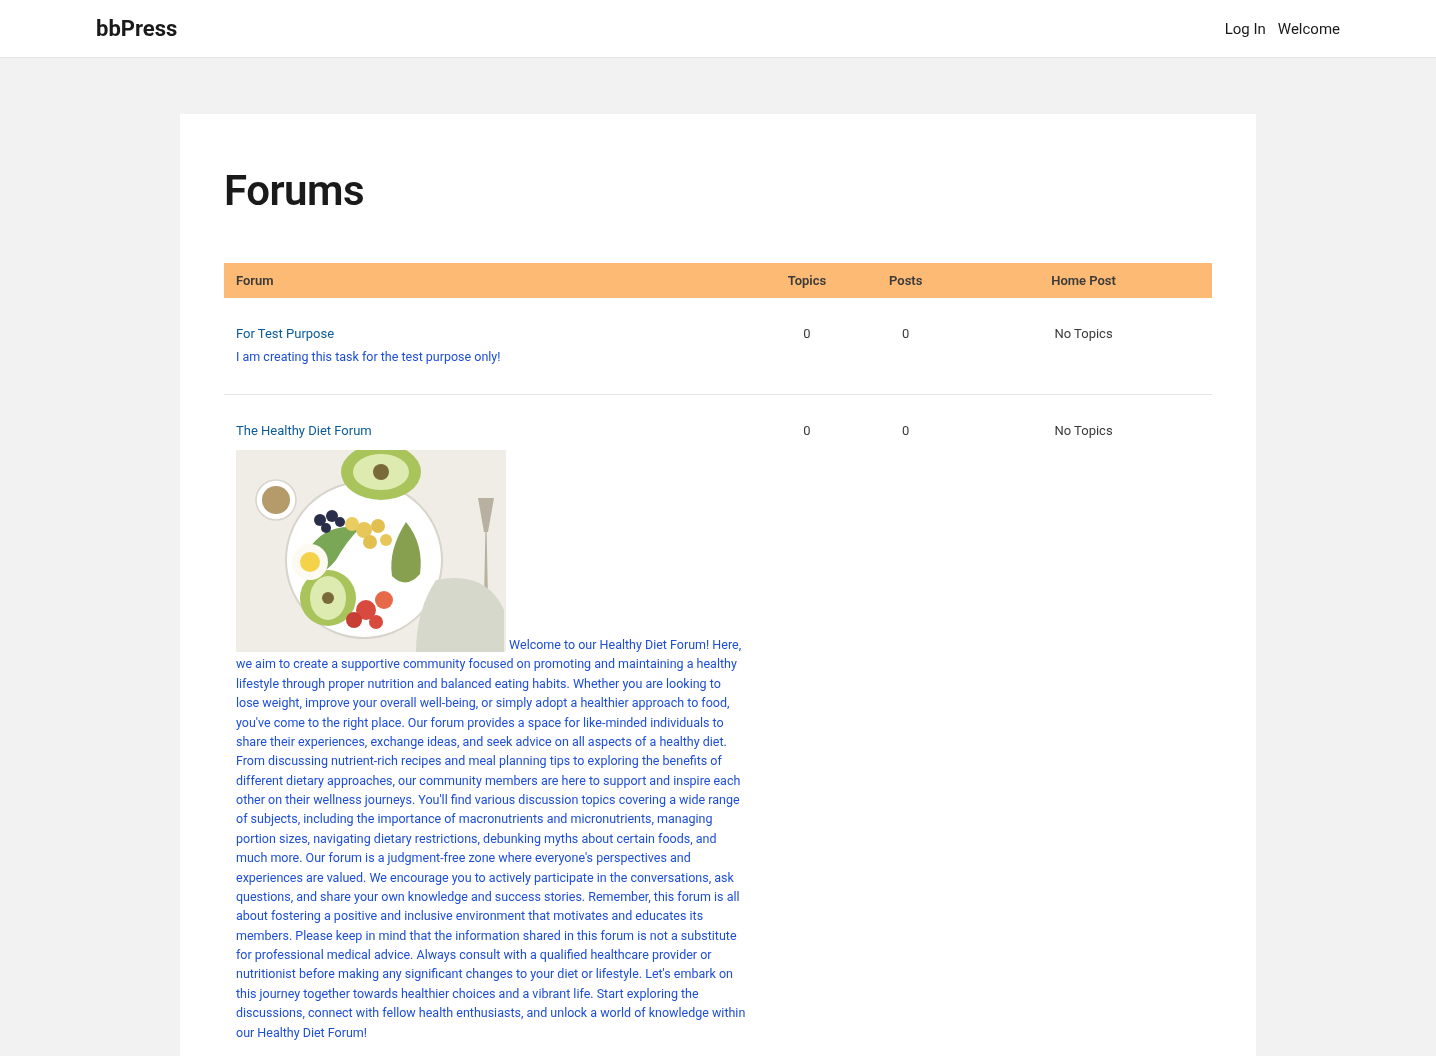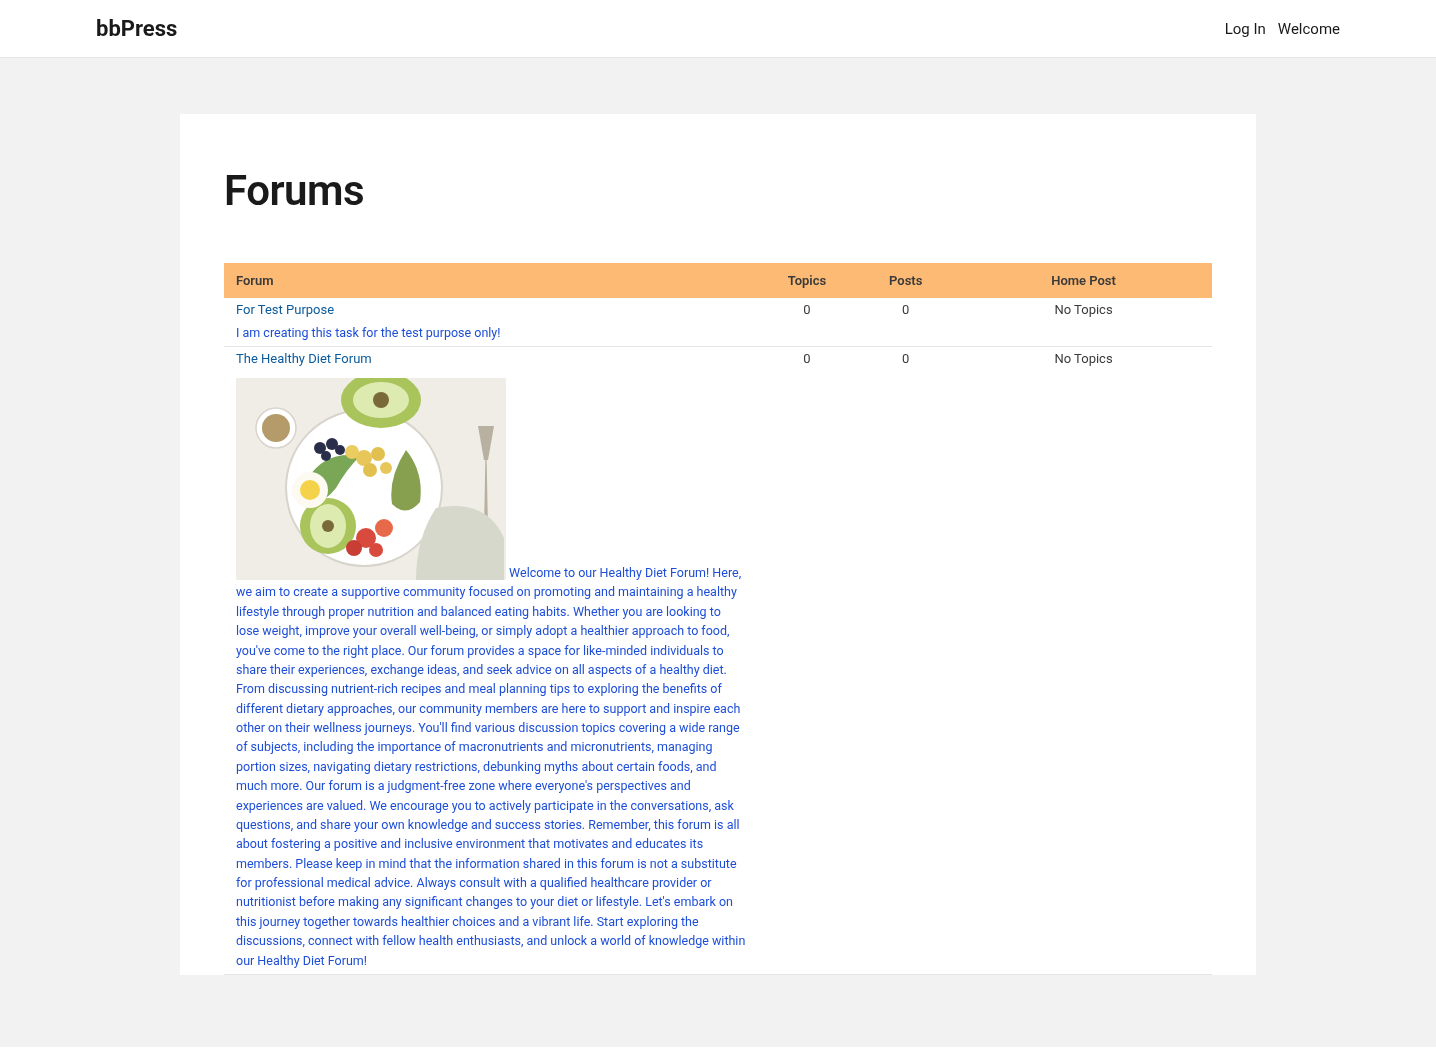--- a/index.html
+++ b/index.html
@@ -22,21 +22,21 @@
     .breadcrumb a { color: #0a5a9c; text-decoration: none; }
     .search-block { display: flex; }
     .search-input { border: 1px solid #d0d0d0; padding: 10px 14px; width: 186px; font-size: 14px; outline: none; }
     .search-btn { background: #0a66c2; color: #fff; border: none; padding: 12px 26px; font-size: 15px; font-weight: 600; cursor: pointer; }
     
     .forum-table { width: 100%; border-collapse: collapse; }
     .forum-table thead tr { background: #fdba74; padding-left: 32px; }
     .forum-table th { text-align: left; padding: 10px 12px; font-weight: 600; font-size: 13px; color: #3a3a3a; }
     .forum-table th.center { text-align: center; }
     .forum-table tbody tr { border-bottom: 1px solid #e5e5e5; }
-    .forum-table td { padding: 4px 12px; vertical-align: top; font-size: 13px; color: #3a3a3a; margin-top: 10px; }
+    .forum-table td { padding: 28px 12px; vertical-align: top; font-size: 13px; color: #3a3a3a; margin-top: 10px; }
     .forum-table td.center { text-align: center; }
     .forum-title a { color: #0a5a9c; text-decoration: none; font-size: 13px; }
     .forum-desc { margin-top: 6px; font-size: 12.5px; color: #1d4ed8; line-height: 1.55; }
     
     .forum-image { width: 270px; height: 202px; display: inline-block; vertical-align: bottom; margin-top: 6px; margin-bottom: 2px; background: #efefef; border-radius: 2px; position: relative; overflow: hidden; }
     .forum-image-inner { position: absolute; inset: 0; }
     
     .col-forum { width: 54%; }
     .col-topics { width: 10%; }
     .col-posts { width: 10%; }

